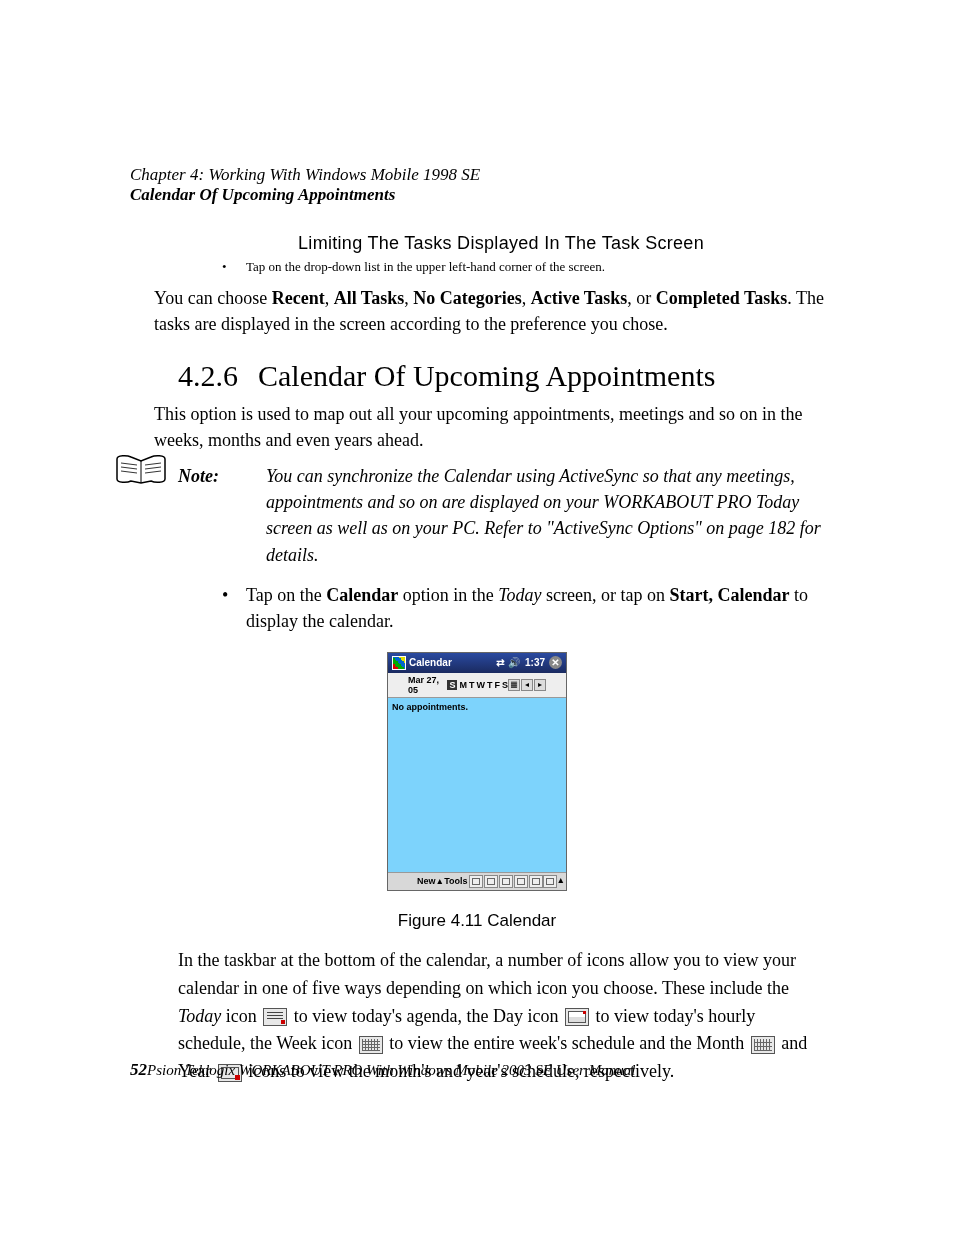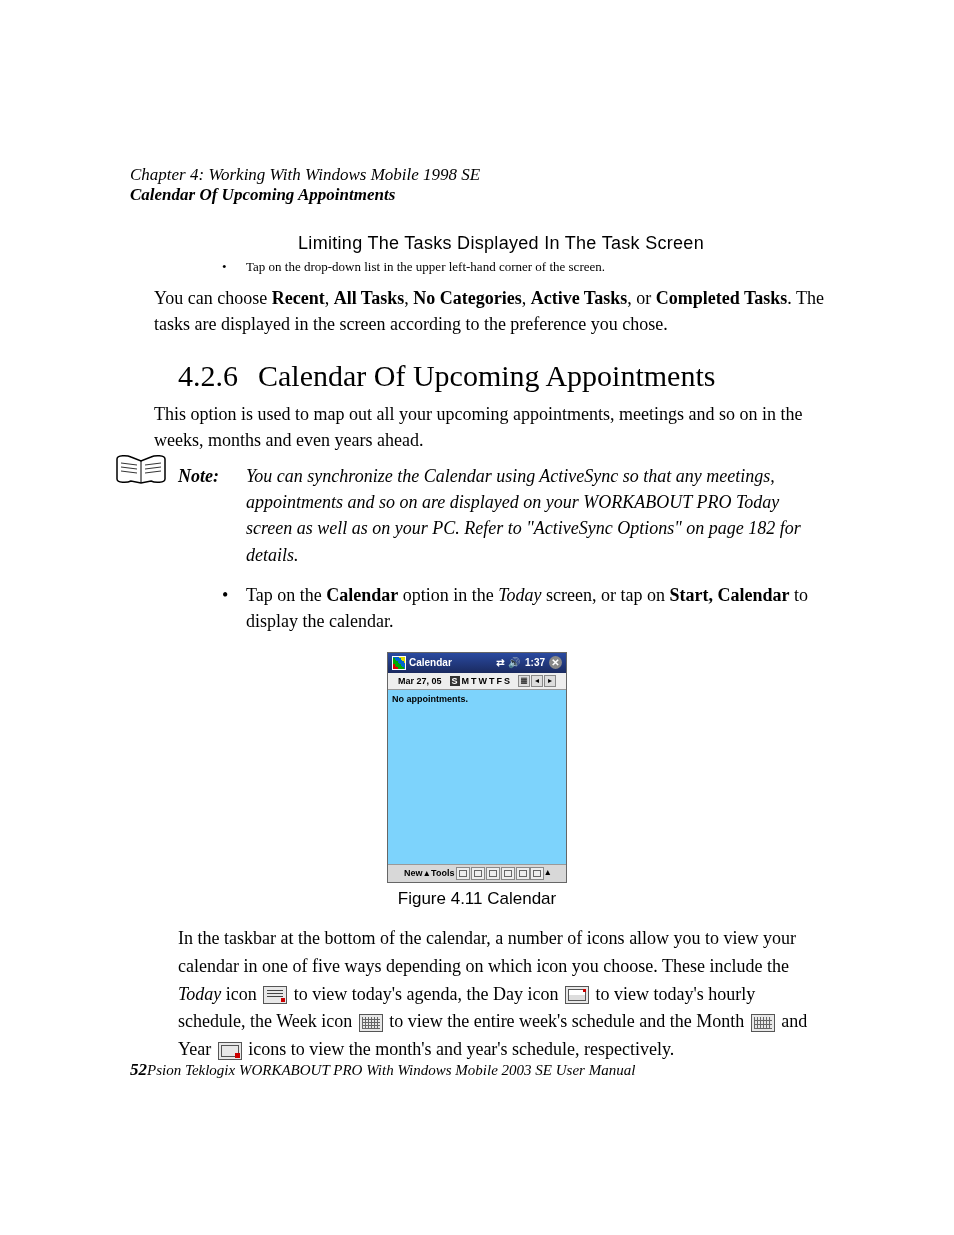--- a/index.html
+++ b/index.html
@@ -59,20 +59,21 @@
 .h2 .num {
   margin-right: 20px;
 }
 .note-block {
   margin-left: 48px;
   margin-top: 10px;
   font-style: italic;
   font-size: 18px;
   line-height: 1.45;
   display: flex;
+  gap: 20px;
 }
 .note-label {
   font-weight: bold;
   min-width: 68px;
 }
 .note-text {
   flex: 1;
 }
 .note-icon {
   position: absolute;
@@ -132,21 +133,21 @@
 .ss-close {
   width: 13px; height: 13px;
   border-radius: 50%;
   background: #888;
   color: #fff;
   font: bold 10px/13px Arial;
   text-align: center;
 }
 .ss-row2 {
   font: 9px Tahoma, Arial;
-  padding: 2px 10px;
+  padding: 2px 20px;
   border-bottom: 1px solid #999;
   display: flex;
   align-items: center;
   justify-content: space-between;
   background: #eee;
 }
 .ss-days {
   display: flex;
   gap: 2px;
   font-weight: bold;
@@ -173,21 +174,21 @@
   padding: 4px;
   background: #7dd3fc;
 }
 .ss-bottom {
   background: #d8d8d8;
   border-top: 1px solid #999;
   font: bold 9px Tahoma, Arial;
   padding: 2px 3px;
   display: flex;
   align-items: center;
-  justify-content: center;
+  justify-content: flex-end;
 }
 .ss-bottom .left {
   display: flex;
   align-items: center;
   gap: 2px;
 }
 .ss-bottom .icons {
   display: flex;
   gap: 1px;
 }
@@ -199,21 +200,21 @@
 }
 .ss-bicon::before {
   content: "";
   position: absolute;
   inset: 2px;
   border: 1px solid #666;
 }
 .fig-caption {
   font-family: "Arial Narrow", "Helvetica Condensed", Arial, sans-serif;
   font-size: 17px;
-  margin-top: 6px;
+  margin-top: 20px;
 }
 .body-para {
   margin-left: 48px;
   margin-top: 16px;
   font-size: 18px;
   line-height: 1.55;
 }
 .inline-icon {
   display: inline-block;
   width: 22px; height: 16px;

